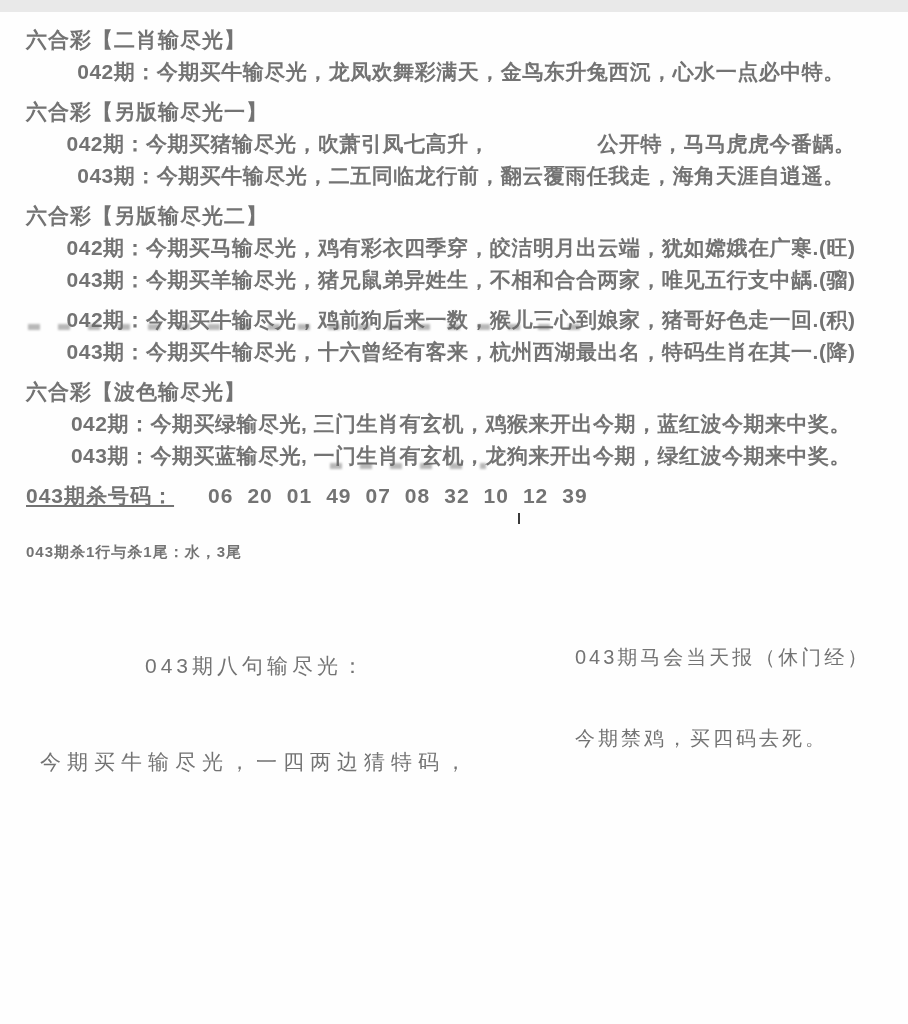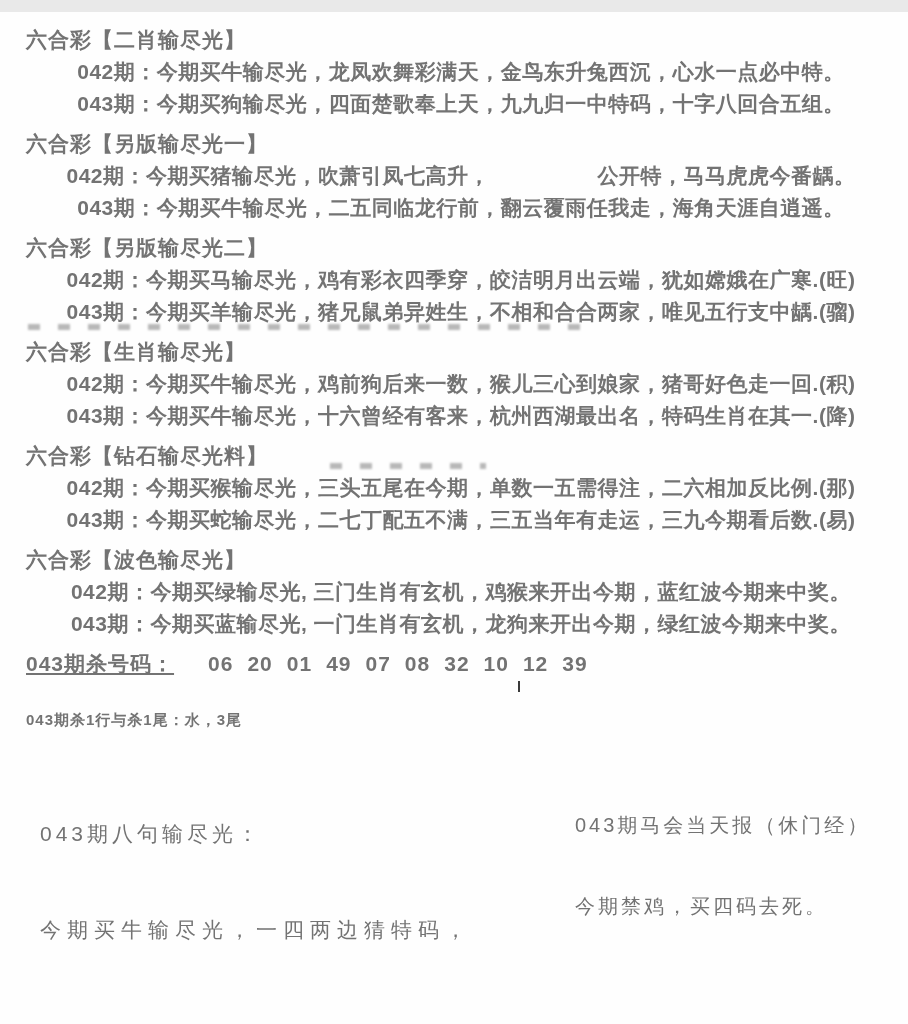--- a/index.html
+++ b/index.html
@@ -39,21 +39,21 @@
     margin-top:24px;
     font-size:15px; font-weight:700; line-height:32px; letter-spacing:1px;
   }
 
   .bottom { position:relative; margin-top:18px; height:180px; }
   .left-block {
     position:absolute; left:14px; top:0;
     font-size:21px; font-weight:400; line-height:32px;
     letter-spacing:6px; white-space:pre;
   }
-  .left-block .blk-title { letter-spacing:4px; }
+  .left-block .blk-title { letter-spacing:4px;text-align:center; }
   .right-block {
     position:absolute; left:549px; top:4px;
     font-size:20px; font-weight:400; line-height:27px;
     letter-spacing:3px; white-space:pre;
   }
 
   .smudge {
     position:absolute; height:6px;
     background:repeating-linear-gradient(90deg,
       rgba(100,100,100,0.45) 0 12px, rgba(0,0,0,0) 12px 30px);
@@ -64,47 +64,40 @@
 </style>
 </head>
 <body>
 
 <div class="page">
   <div class="content">
 
     <div class="section">
       <div class="sec-title">六合彩【二肖输尽光】</div>
       <div class="line">042期：今期买牛输尽光，龙凤欢舞彩满天，金鸟东升兔西沉，心水一点必中特。</div>
-      <div class="line">043期：今期买狗输尽光，四面楚歌奉上天，九九归一中特码，十字八回合五组。</div>
     </div>
 
     <div class="section">
       <div class="sec-title">六合彩【另版输尽光一】</div>
       <div class="line">042期：今期买猪输尽光，吹萧引凤七高升，　　　　　公开特，马马虎虎今番龋。</div>
       <div class="line">043期：今期买牛输尽光，二五同临龙行前，翻云覆雨任我走，海角天涯自逍遥。</div>
     </div>
 
     <div class="section">
       <div class="sec-title">六合彩【另版输尽光二】</div>
       <div class="line">042期：今期买马输尽光，鸡有彩衣四季穿，皎洁明月出云端，犹如嫦娥在广寒.(旺)</div>
       <div class="line">043期：今期买羊输尽光，猪兄鼠弟异姓生，不相和合合两家，唯见五行支中龋.(骝)</div>
     </div>
 
 
     <div class="section">
-      <div class="sec-title">六合彩【生肖输尽光】</div>
       <div class="line">042期：今期买牛输尽光，鸡前狗后来一数，猴儿三心到娘家，猪哥好色走一回.(积)</div>
       <div class="line">043期：今期买牛输尽光，十六曾经有客来，杭州西湖最出名，特码生肖在其一.(降)</div>
     </div>
 
-    <div class="section">
-      <div class="sec-title">六合彩【钻石输尽光料】</div>
-      <div class="line">042期：今期买猴输尽光，三头五尾在今期，单数一五需得注，二六相加反比例.(那)</div>
-      <div class="line">043期：今期买蛇输尽光，二七丁配五不满，三五当年有走运，三九今期看后数.(易)</div>
-    </div>
 
     <div class="section">
       <div class="sec-title">六合彩【波色输尽光】</div>
       <div class="line">042期：今期买绿输尽光, 三门生肖有玄机，鸡猴来开出今期，蓝红波今期来中奖。</div>
       <div class="line">043期：今期买蓝输尽光, 一门生肖有玄机，龙狗来开出今期，绿红波今期来中奖。</div>
     </div>
 
     <div class="kill-line">
       <span class="kill-label">043期杀号码：</span><span class="nums"><span class="num">06</span><span class="num">20</span><span class="num">01</span><span class="num">49</span><span class="num">07</span><span class="num">08</span><span class="num">32</span><span class="num">10</span><span class="num">12</span><span class="num">39</span></span>
       <span class="tick"></span>

